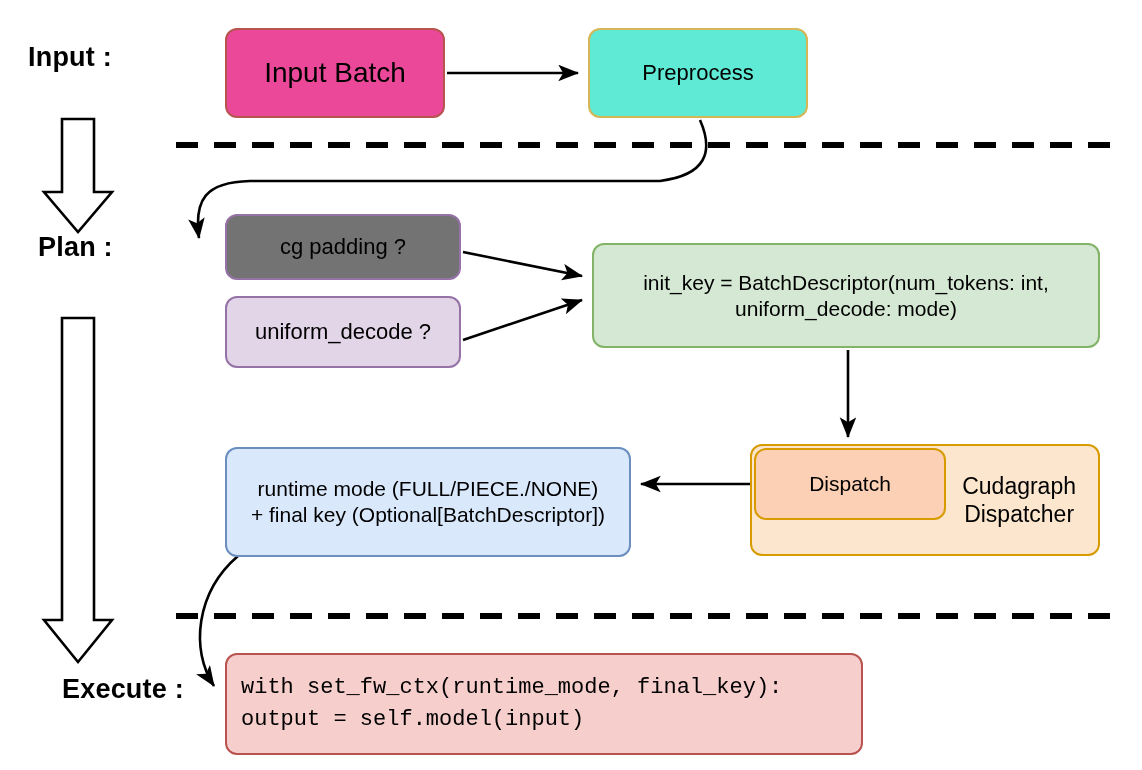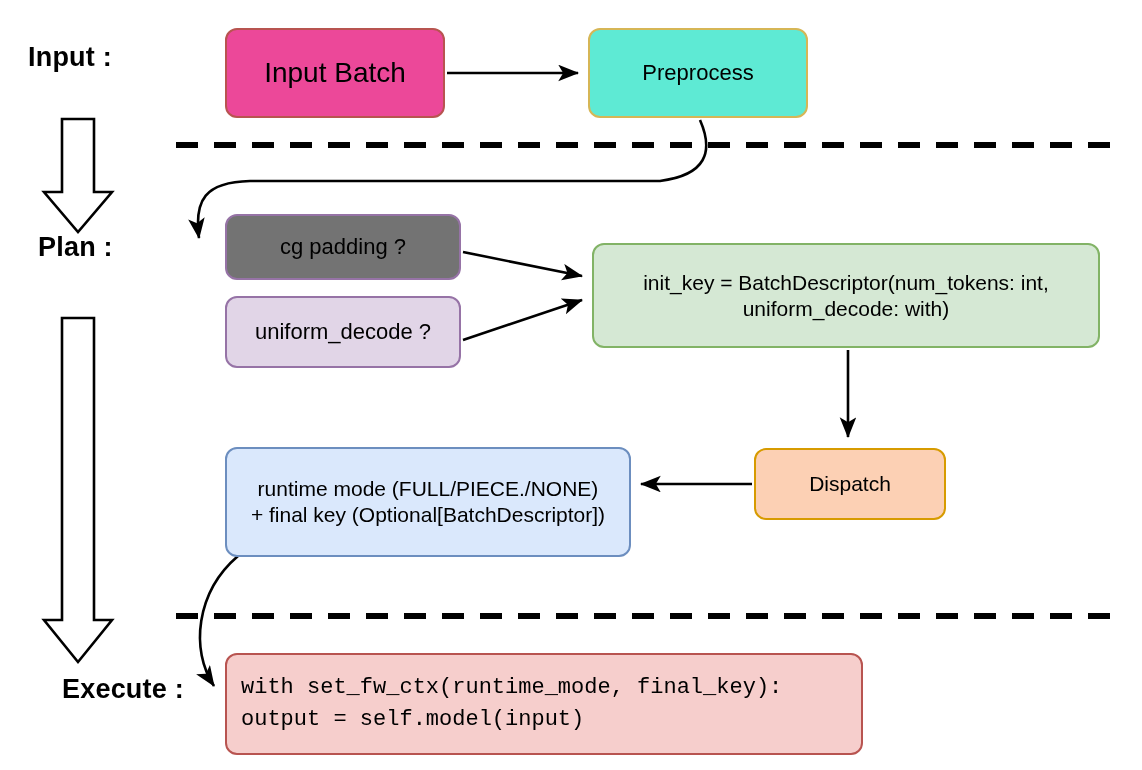--- a/index.html
+++ b/index.html
@@ -105,24 +105,26 @@
 
   <div class="node" id="n-input-batch">Input Batch</div>
 
   <div class="node" id="n-preprocess">Preprocess</div>
 
   <div class="node" id="n-cg-padding">cg padding ?</div>
 
   <div class="node" id="n-uniform-dec">uniform_decode ?</div>
 
   <div class="node" id="n-init-key">init_key = BatchDescriptor(num_tokens: int,
-uniform_decode: with)</div>
+uniform_decode: mode)</div>
 
   <div class="node" id="n-runtime-mode">runtime mode (FULL/PIECE./NONE)
 + final key (Optional[BatchDescriptor])</div>
 
+  <div class="node" id="n-cudagraph">Cudagraph
+Dispatcher</div>
 
   <div class="node code" id="n-exec-code">with set_fw_ctx(runtime_mode, final_key):
     output = self.model(input)</div>
 
   <div class="node" id="n-dispatch">Dispatch</div>
 
 </div>
 
 </body></html>

